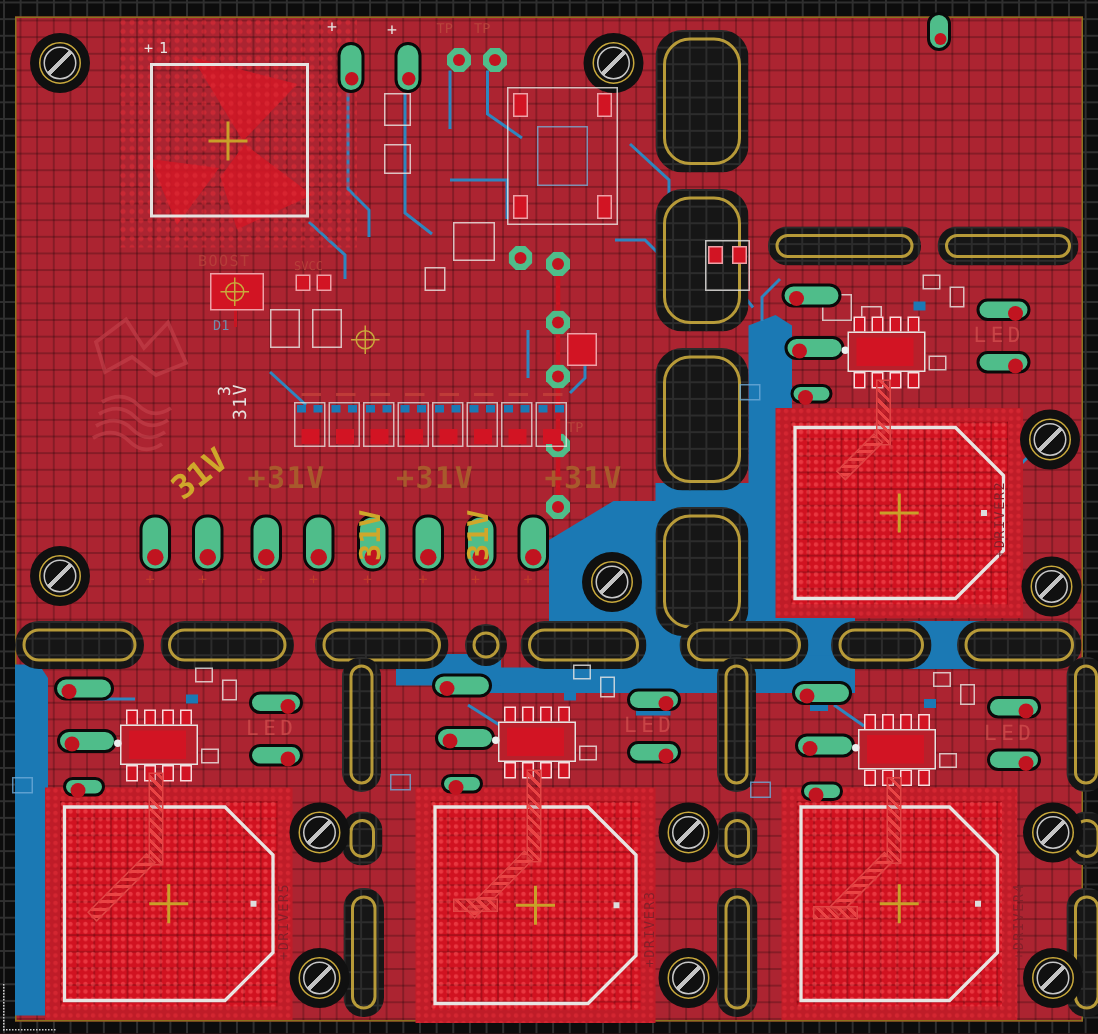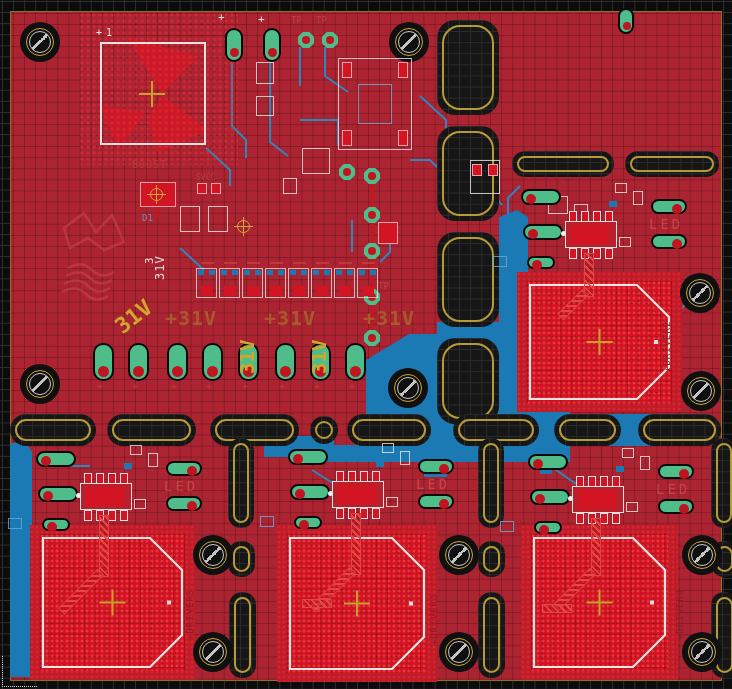--- a/index.html
+++ b/index.html
@@ -126,21 +126,21 @@
       <polygon points="163,96 208,130 158,153 147,118"></polygon>
       <polygon points="118,150 100,106 146,112"></polygon>
     </g>
   </svg>
 
   <div class="hatchzone" style="left:80px;top:13px;width:158px;height:152px;"></div>
   <div class="bracket" style="left:100px;top:42px;width:106px;height:103px;"></div>
   <div class="cross" style="left:139px;top:81px;"></div>
   <div class="txt white" style="left:106px;top:28px;font-size:10px;">1</div>
   <div class="txt white" style="left:96px;top:28px;font-size:10px;">+</div>
-  <div class="txt redtxt" style="left:132px;top:160px;font-size:10px;letter-spacing:1px;opacity:.8;">BOOST</div>
+  <div class="txt redtxt" style="left:132px;top:170px;font-size:10px;letter-spacing:1px;opacity:.8;">BOOST</div>
 
   <div class="rpad" style="left:140px;top:182px;width:36px;height:25px;"></div>
   <div class="xhair" style="left:150px;top:188px;"></div>
   <div class="txt" style="left:142px;top:214px;font-size:9px;color:#6f8fae;">D1</div>
   <div class="txt redtxt" style="left:196px;top:174px;font-size:8px;opacity:.85;">SVCC</div>
   <div class="rpad" style="left:197px;top:183px;width:10px;height:11px;"></div>
   <div class="rpad" style="left:211px;top:183px;width:10px;height:11px;"></div>
   <div class="outl" style="left:338px;top:58px;width:74px;height:92px;"></div>
   <div class="rpad" style="left:342px;top:62px;width:10px;height:16px;"></div>
   <div class="rpad" style="left:398px;top:62px;width:10px;height:16px;"></div>

